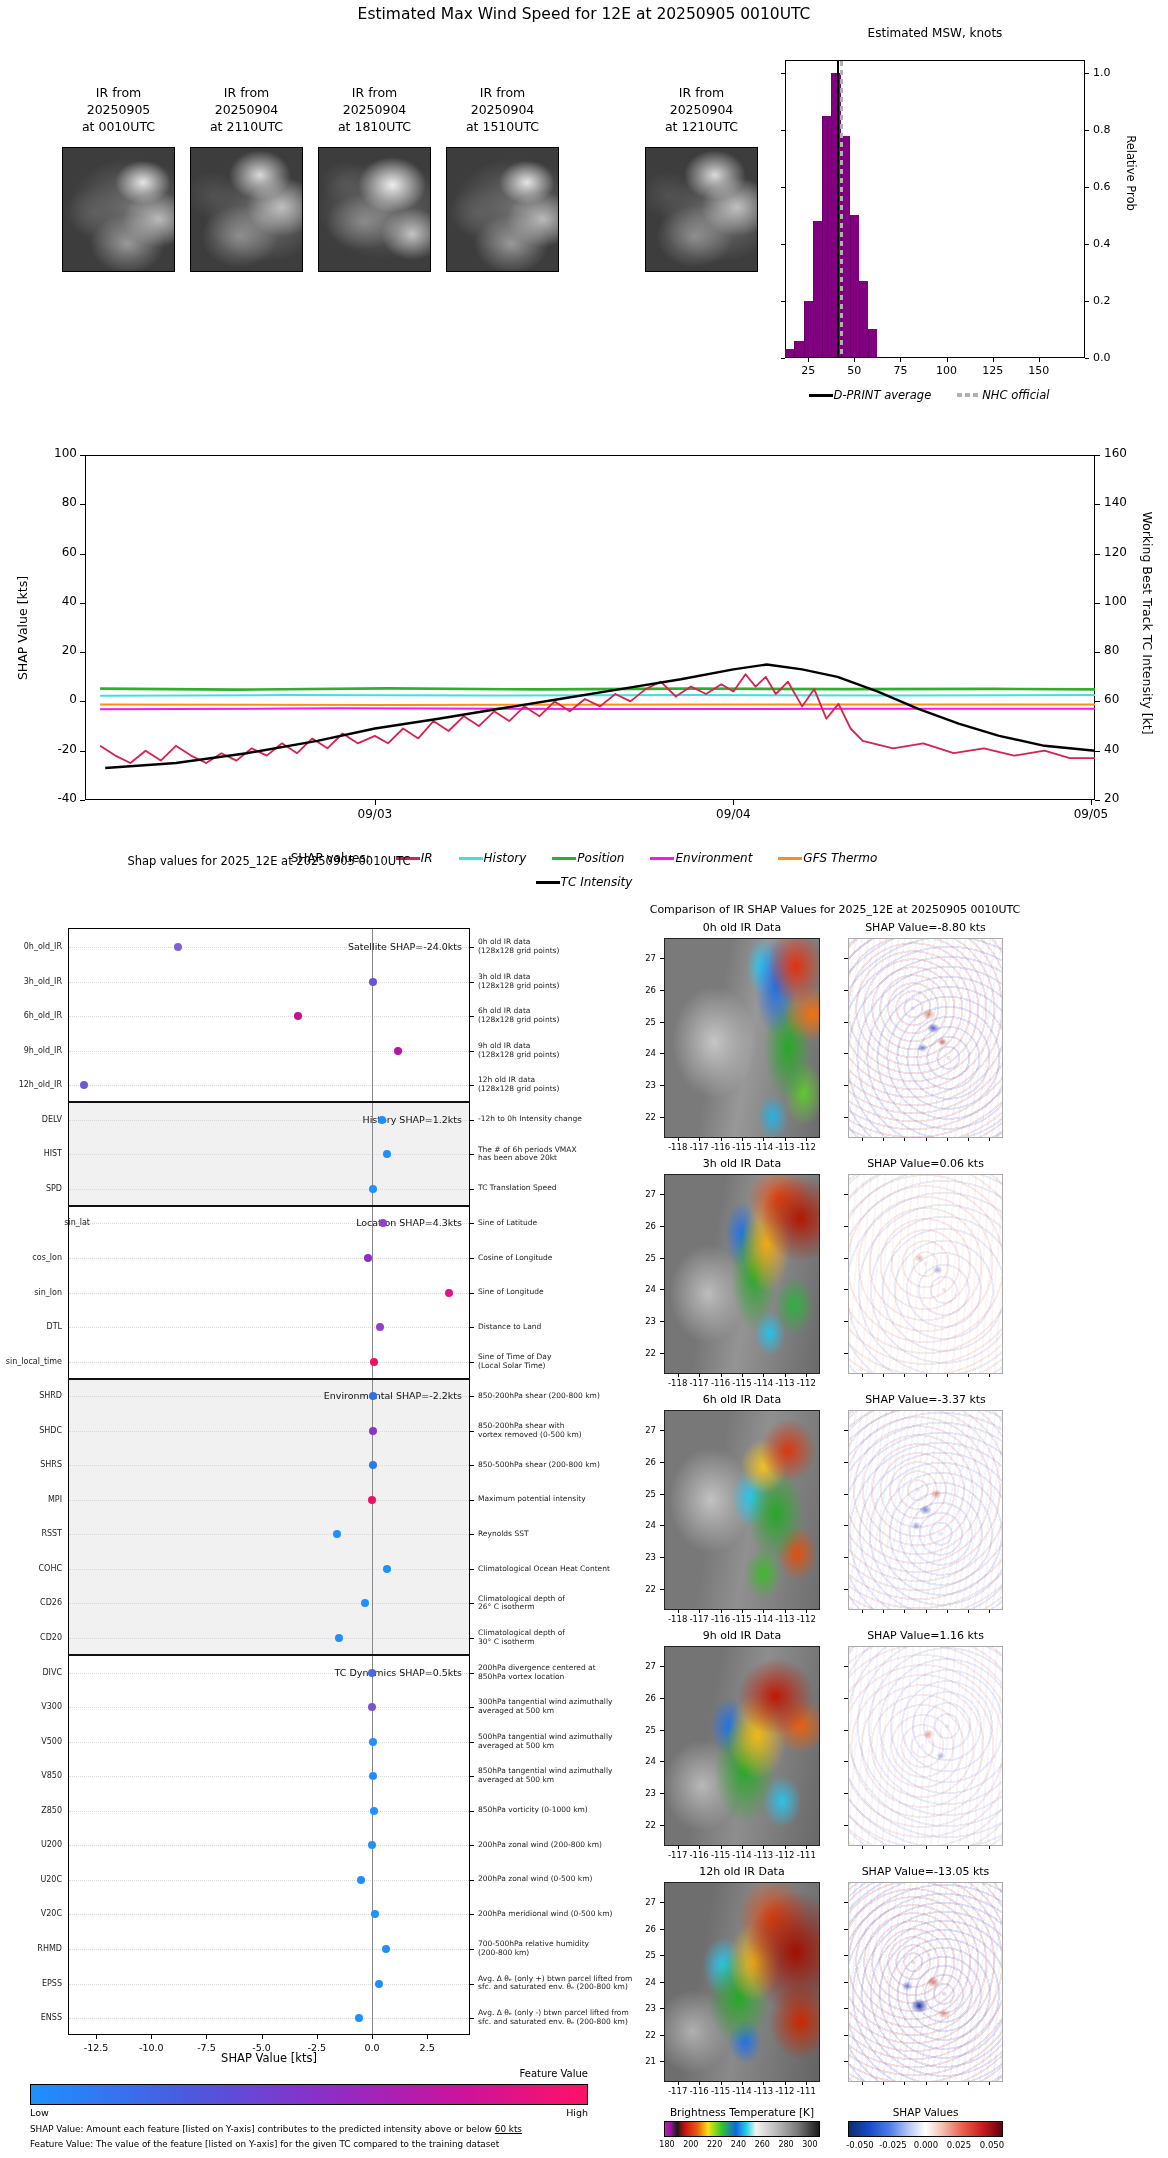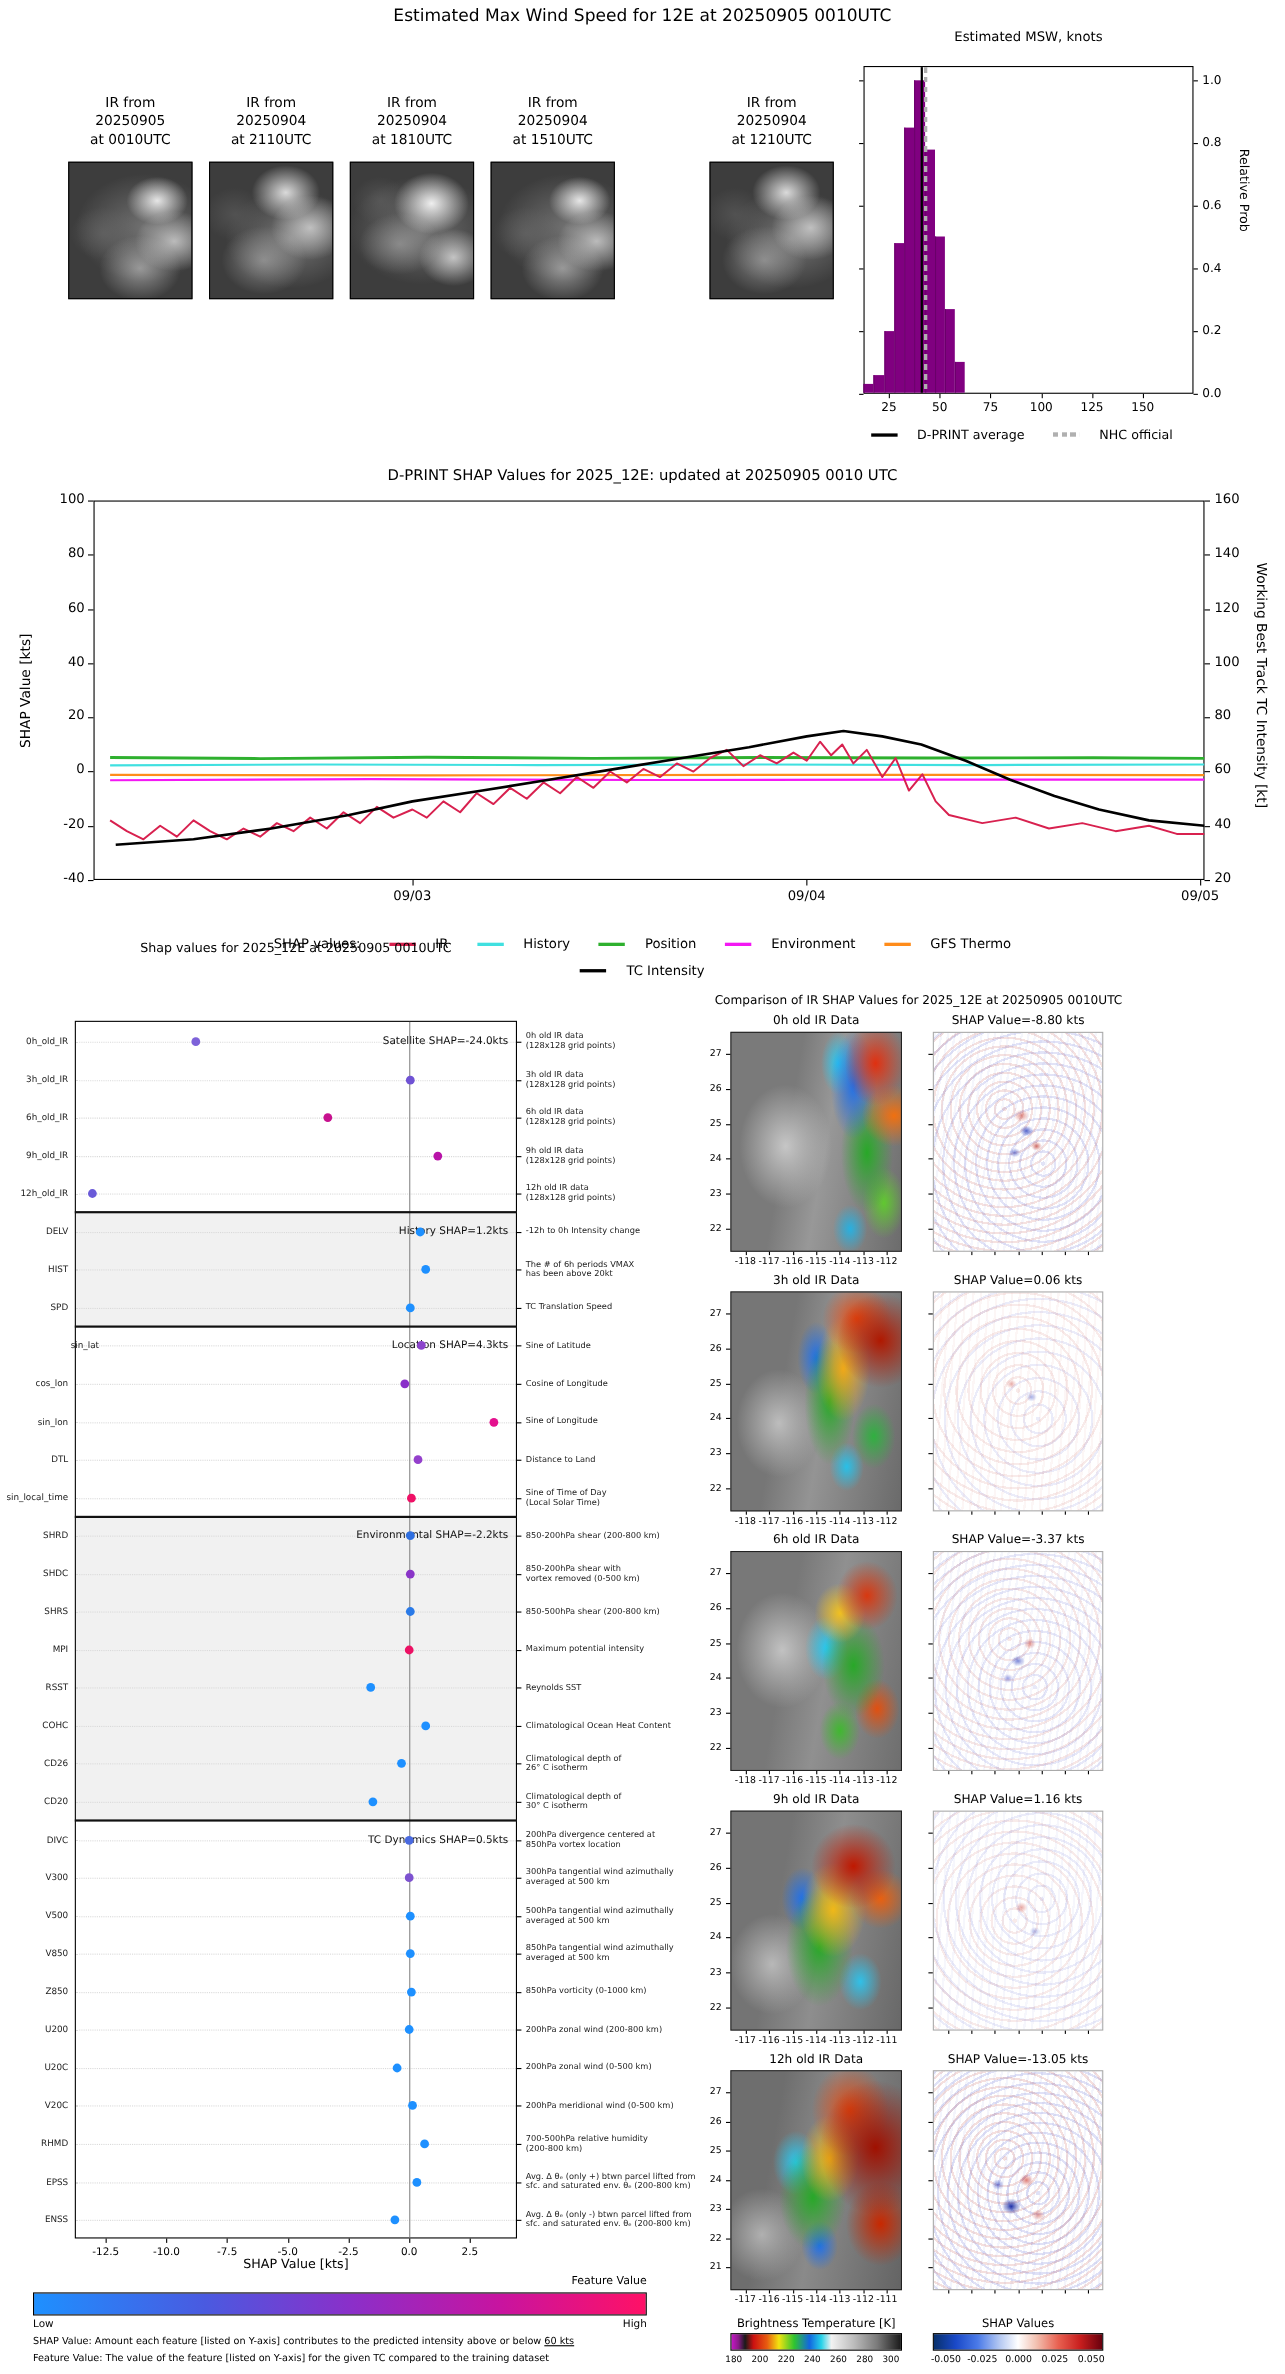--- a/index.html
+++ b/index.html
@@ -10,21 +10,21 @@
   .r{text-align:right;}
   .axisbox{position:absolute;border:1.2px solid #000;box-sizing:border-box;background:#fff;}
   .tick{position:absolute;background:#000;}
   .ticklbl{position:absolute;font-size:11px;line-height:13px;white-space:nowrap;}
   .rot90{transform:rotate(-90deg);transform-origin:center;}
   .rot90r{transform:rotate(90deg);transform-origin:center;}
   .bar{position:absolute;background:#800080;border-left:1px solid #6a006a;box-sizing:border-box;}
   .vline{position:absolute;background:#000;}
   .vdash{position:absolute;background-image:repeating-linear-gradient(180deg,#b0b0b0 0 5px,rgba(0,0,0,0) 5px 9px);}
   .legend-row{position:absolute;display:flex;justify-content:center;align-items:center;gap:26px;font-size:12px;}
-  .legend-item{display:flex;align-items:center;gap:18px;white-space:nowrap;}
+  .legend-item{display:flex;align-items:center;gap:1px;white-space:nowrap;font-style:italic;}
   .swatch{display:inline-block;width:24px;height:3px;}
   .swatch-dash{display:inline-block;width:24px;height:4px;
      background-image:repeating-linear-gradient(90deg,#b0b0b0 0 5px,rgba(0,0,0,0) 5px 8px);}
   .guide{position:absolute;border-top:1px dotted #d9d9d9;}
   .secband{position:absolute;background:#f1f1f1;}
   .secline{position:absolute;background:#111;height:2px;}
   .dot{position:absolute;width:8px;height:8px;border-radius:50%;transform:translate(-50%,-50%);}
   .feat{position:absolute;font-size:8px;line-height:9px;color:#222;}
   .desc{position:absolute;font-size:7.5px;line-height:8.8px;color:#222;white-space:nowrap;}
   .sechdr{position:absolute;font-size:9.5px;color:#111;text-align:right;white-space:nowrap;}
@@ -231,21 +231,20 @@
           <div style="position: static;">D-PRINT average</div>
         </div>
         <div class="legend-item" style="position: static;">
           <div class="swatch-dash" style="position: static;"></div>
           <div style="position: static;">NHC official</div>
         </div>
       </div>
     </div>
   <div class="abs rot90r" style="left:1085px;top:165px;width:90px;height:16px;font-size:11.5px;text-align:center;transform-origin:45px 8px;">Relative Prob</div>
 
-  <div class="title ctr" style="left:0;width:1168px;top:424px;font-size:13.5px;">D-PRINT SHAP Values for 2025_12E: updated at 20250905 0010 UTC</div>
   <div class="abs rot90" style="left:-57px;top:620px;width:160px;height:16px;font-size:12.5px;text-align:center;transform-origin:80px 8px;">SHAP Value [kts]</div>
   <div class="abs rot90r" style="left:1012px;top:615px;width:270px;height:16px;font-size:12.5px;text-align:center;transform-origin:135px 8px;">Working Best Track TC Intensity [kt]</div>
   <div id="ts" class="abs" style="left:0;top:0;">
       <div class="axisbox" style="position: absolute; left: 85px; top: 455px; width: 1010px; height: 345px;"></div>
       <svg width="1010" height="345" style="position: absolute; left: 85px; top: 455px;">
         <polyline points="15.1,240.8 202.0,240.0 404.0,240.5 606.0,240.0 808.0,240.5 1010.0,240.0" fill="none" stroke="#40e0e0" stroke-width="2" stroke-linejoin="round"></polyline>
         <polyline points="15.1,233.6 151.5,234.6 303.0,233.4 454.5,234.4 606.0,233.6 757.5,234.1 909.0,233.9 1010.0,234.4" fill="none" stroke="#2eb02e" stroke-width="2.6" stroke-linejoin="round"></polyline>
         <polyline points="15.1,254.3 252.5,253.3 505.0,254.1 757.5,253.8 1010.0,253.8" fill="none" stroke="#f318f3" stroke-width="2" stroke-linejoin="round"></polyline>
         <polyline points="15.1,249.4 303.0,249.9 606.0,249.4 1010.0,249.6" fill="none" stroke="#ff8c1a" stroke-width="2" stroke-linejoin="round"></polyline>
         <polyline points="15.1,290.8 30.3,300.6 45.4,308.0 60.6,295.7 75.8,305.6 90.9,290.8 106.0,300.6 121.2,308.0 136.4,298.2 151.5,305.6 166.7,293.3 181.8,300.6 197.0,288.3 212.1,298.2 227.3,283.4 242.4,293.3 257.6,278.5 272.7,288.3 289.9,280.9 303.0,288.3 318.1,273.5 333.3,283.4 348.4,266.1 363.6,276.0 378.8,261.2 393.9,271.1 409.1,256.3 424.2,266.1 439.4,251.4 454.5,261.2 469.7,246.4 484.8,256.3 499.9,244.0 515.1,251.4 530.3,239.0 545.4,246.4 560.6,234.1 575.7,226.7 590.8,241.5 606.0,231.6 621.1,239.0 636.3,229.2 648.4,236.6 660.5,219.3 670.6,231.6 680.7,221.8 690.8,239.0 703.0,226.7 717.1,251.4 729.2,234.1 741.3,263.7 753.5,248.9 765.6,273.5 777.7,285.9 808.0,293.3 838.3,288.3 868.6,298.2 898.9,293.3 929.2,300.6 959.5,295.7 984.8,303.1 1010.0,303.1" fill="none" stroke="#d8214f" stroke-width="1.8" stroke-linejoin="round"></polyline>

